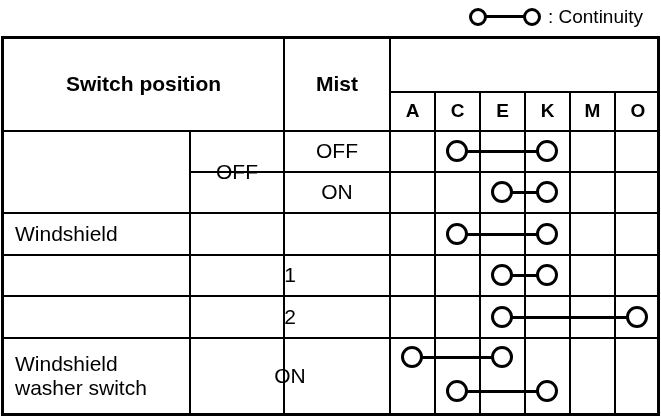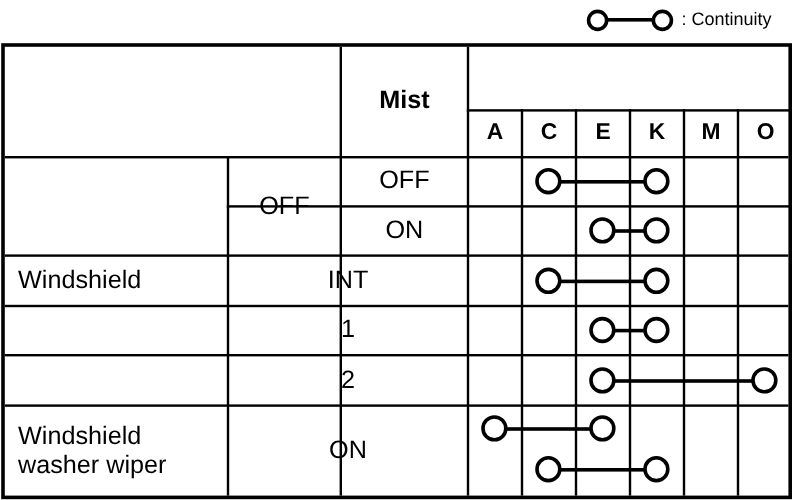--- a/index.html
+++ b/index.html
@@ -49,21 +49,21 @@
     width: 18px;
     height: 18px;
     border: 3px solid #000;
     border-radius: 50%;
     background: #fff;
     box-sizing: border-box;
   }
   #legend .legend-symbol .lg-dot.left  { left: 0; }
   #legend .legend-symbol .lg-dot.right { right: 0; }
   #legend .legend-text {
-    font-size: 15px;
+    font-size: 19px;
     line-height: 21px;
     letter-spacing: 0px;
     white-space: nowrap;
   }
 
   
   #table-wrap {
     position: absolute;
     left: 1px;
     top: 36px;
@@ -165,20 +165,21 @@
 
     <div class="vline" style="left:185px;top:91px;height:283px;"></div>
     <div class="vline" style="left:279px;top:0;height:374px;"></div>
     <div class="vline" style="left:385px;top:0;height:374px;"></div>
     <div class="vline" style="left:430px;top:52px;height:322px;"></div>
     <div class="vline" style="left:475px;top:52px;height:322px;"></div>
     <div class="vline" style="left:520px;top:52px;height:322px;"></div>
     <div class="vline" style="left:565px;top:52px;height:322px;"></div>
     <div class="vline" style="left:610px;top:52px;height:322px;"></div>
 
+    <div class="cell hdr-bold" style="left:0;top:0;width:279px;height:91px;">Switch position</div>
 
     <div class="cell hdr-bold" style="left:281px;top:0;width:104px;height:91px;">Mist</div>
 
 
     <div class="cell hdr-term-letter" style="left:387px;top:53px;width:43px;height:38px;">A</div>
     <div class="cell hdr-term-letter" style="left:432px;top:53px;width:43px;height:38px;">C</div>
     <div class="cell hdr-term-letter" style="left:477px;top:53px;width:43px;height:38px;">E</div>
     <div class="cell hdr-term-letter" style="left:522px;top:53px;width:43px;height:38px;">K</div>
     <div class="cell hdr-term-letter" style="left:567px;top:53px;width:43px;height:38px;">M</div>
     <div class="cell hdr-term-letter" style="left:612px;top:53px;width:44px;height:38px;">O</div>
@@ -187,28 +188,27 @@
       <span>
         <span>Windshield</span><br>
       </span>
     </div>
 
     <div class="cell body-text" style="left:187px;top:93px;width:92px;height:80px;">OFF</div>
 
     <div class="cell body-text" style="left:281px;top:93px;width:104px;height:39px;">OFF</div>
     <div class="cell body-text" style="left:281px;top:134px;width:104px;height:39px;">ON</div>
 
-    <div class="cell body-text" style="left:187px;top:175px;width:198px;height:40px;">INT</div>
     <div class="cell body-text" style="left:187px;top:217px;width:198px;height:39px;">1</div>
     <div class="cell body-text" style="left:187px;top:258px;width:198px;height:40px;">2</div>
 
     <div class="cell body-text left-label" style="left:0;top:300px;width:185px;height:74px;">
       <span>
         <span>Windshield</span><br>
-        <span>washer wiper</span>
+        <span>washer switch</span>
       </span>
     </div>
     <div class="cell body-text" style="left:187px;top:300px;width:198px;height:74px;">ON</div>
 
     <div class="conn" style="left:0;top:112px;">
       <div class="c-line" style="left:453px;width:90px;"></div>
       <div class="c-dot" style="left:442px;"></div>
       <div class="c-dot" style="left:532px;"></div>
     </div>
 

